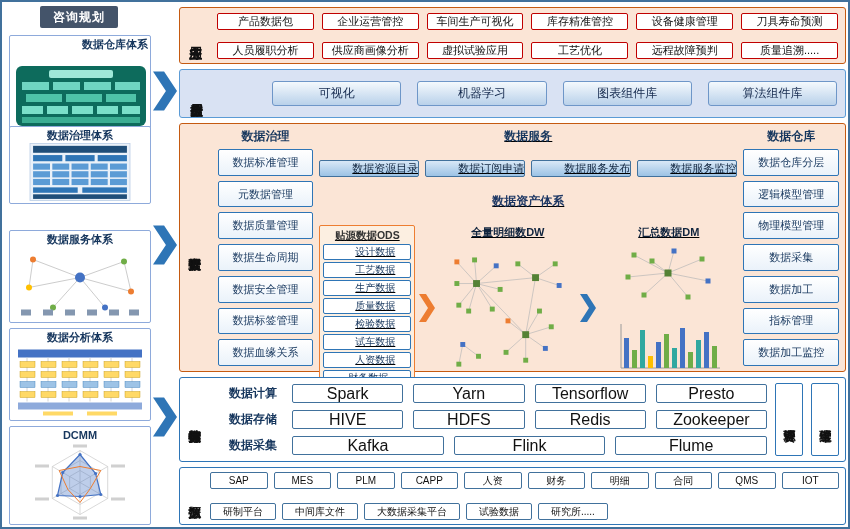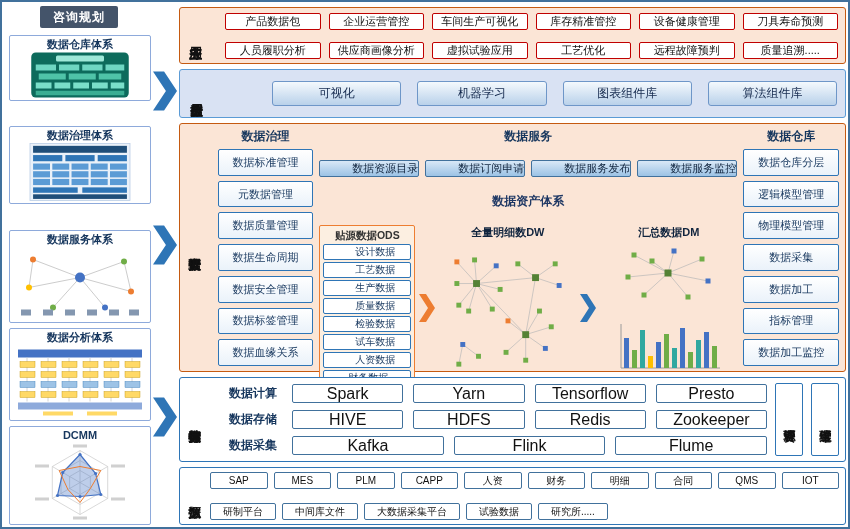--- a/index.html
+++ b/index.html
@@ -10,21 +10,21 @@
            font-size:12px;font-weight:bold;display:flex;align-items:center;justify-content:center;
            border-radius:2px;letter-spacing:1px;text-align:center;}
   .lbox{position:absolute;left:7px;width:142px;border:1px solid #8EAADB;background:#fff;border-radius:2px;
         box-sizing:border-box;display:flex;flex-direction:column;align-items:center;padding:2px 2px 1px;}
   .lbox-title{font-size:11px;font-weight:bold;color:#17375E;line-height:13px;}
   .lbox svg{flex:1;}
   
   .chev{position:absolute;left:151px;width:24px;height:42px;}
   
   .sec{position:absolute;left:177px;width:667px;box-sizing:border-box;border-radius:3px;display:flex;}
-  #sec-apps{top:5px;height:57px;background:#FBE5D6;border:1px solid #C55A11;padding:4px 7px;gap:8px;justify-content:flex-end;}
+  #sec-apps{top:5px;height:57px;background:#FBE5D6;border:1px solid #C55A11;padding:4px 7px;justify-content:flex-end;}
   #sec-analysis{top:67px;height:49px;background:#D9E2F3;border:1px solid #5B9BD5;padding:5px 8px;gap:10px;}
   #sec-asset{top:121px;height:249px;background:#FBE5D6;border:1px solid #C55A11;padding:5px 6px;gap:6px;}
   #sec-bigdata{top:375px;height:85px;background:#fff;border:1px solid #2E75B6;padding:5px 6px;gap:8px;}
   #sec-sources{top:465px;height:58px;background:#fff;border:1px solid #2E75B6;padding:4px 6px;gap:6px;}
   
   .vlabel{writing-mode:vertical-lr;text-orientation:upright;font-weight:bold;color:#111;
           line-height:1.25;align-self:center;text-align:center;}
   .vl-4{height:42px;font-size:13px;width:30px;}
   .vl-6{height:42px;font-size:12.5px;width:30px;}
   .vl-one{height:140px;font-size:12.5px;width:30px;}
@@ -40,21 +40,21 @@
   .btn-red{flex:1;height:17px;border:1px solid #C00000;font-size:11px;color:#111;}
   .btn-steel{flex:1;height:25px;border:1px solid #6E96C8;border-radius:3px;font-size:12px;color:#152A4E;
              background:linear-gradient(180deg,#F4F9FD 0%,#B9D1EA 100%);}
   .analysis-row{flex:1;display:flex;gap:16px;align-items:center;padding-left:44px;}
   
   .col{display:flex;flex-direction:column;gap:5px;}
   .col-gov,.col-wh{width:112px;}
   .col-head{font-size:12px;font-weight:bold;color:#17375E;text-align:center;line-height:15px;}
   .btn-outline{flex:1;border:1px solid #2E75B6;font-size:11px;color:#17375E;
                background:linear-gradient(180deg,#ffffff,#EAF2FA);}
-  .col-mid{flex:1;display:flex;flex-direction:column;gap:16px;}
+  .col-mid{flex:1;display:flex;flex-direction:column;gap:16px;text-decoration:underline;}
   .svc-row{display:flex;gap:6px;height:21px;}
   .btn-svc{flex:1;border:1px solid #41719C;font-size:11px;color:#10243E;
            background:linear-gradient(180deg,#D9E8F7,#9CC3E5);padding-left:32px;}
   .asset-title{font-size:12px;font-weight:bold;color:#1F3864;text-align:center;line-height:16px;}
   .flow{flex:1;display:flex;gap:4px;align-items:stretch;}
   .ods{width:96px;border:1px solid #ED7D31;background:#FCEFE1;border-radius:2px;padding:3px;
        display:flex;flex-direction:column;gap:2px;box-sizing:border-box;}
   .ods-title{font-size:10.5px;font-weight:bold;color:#333;text-align:center;line-height:13px;}
   .btn-ods{flex:1;border:1px solid #2E75B6;font-size:10px;color:#17375E;padding-left:16px;}
   .flow-arrow{align-self:center;width:16px;height:28px;flex:0 0 auto;}
@@ -72,21 +72,21 @@
   .btn-src2{flex:0 1 auto;padding:0 12px;border:1px solid #41719C;font-size:10px;color:#111;}
   .spacer{flex:1.5;}
 </style>
 </head>
 <body>
 
 <div class="root">
 
   <div class="consult">咨询规划</div>
 
-  <div class="lbox" style="top:33px;height:66px;">
+  <div class="lbox" style="top:33px;height:108px;align-items:flex-end;">
     <div class="lbox-title">数据仓库体系</div>
     <svg width="134" height="64" viewBox="0 0 134 64">
       <rect x="2" y="2" width="130" height="60" rx="6" fill="#0D6B5C"></rect>
       <rect x="35" y="6" width="64" height="8" rx="2" fill="#9FE8D8"></rect>
       <rect x="8" y="18" width="27" height="8" fill="#6FD6C2"></rect>
         <rect x="39" y="18" width="27" height="8" fill="#6FD6C2"></rect>
       <rect x="70" y="18" width="27" height="8" fill="#6FD6C2"></rect>
         <rect x="101" y="18" width="25" height="8" fill="#6FD6C2"></rect>
       <rect x="12" y="30" width="36" height="8" fill="#4FC3A8"></rect>
         <rect x="52" y="30" width="36" height="8" fill="#4FC3A8"></rect>

